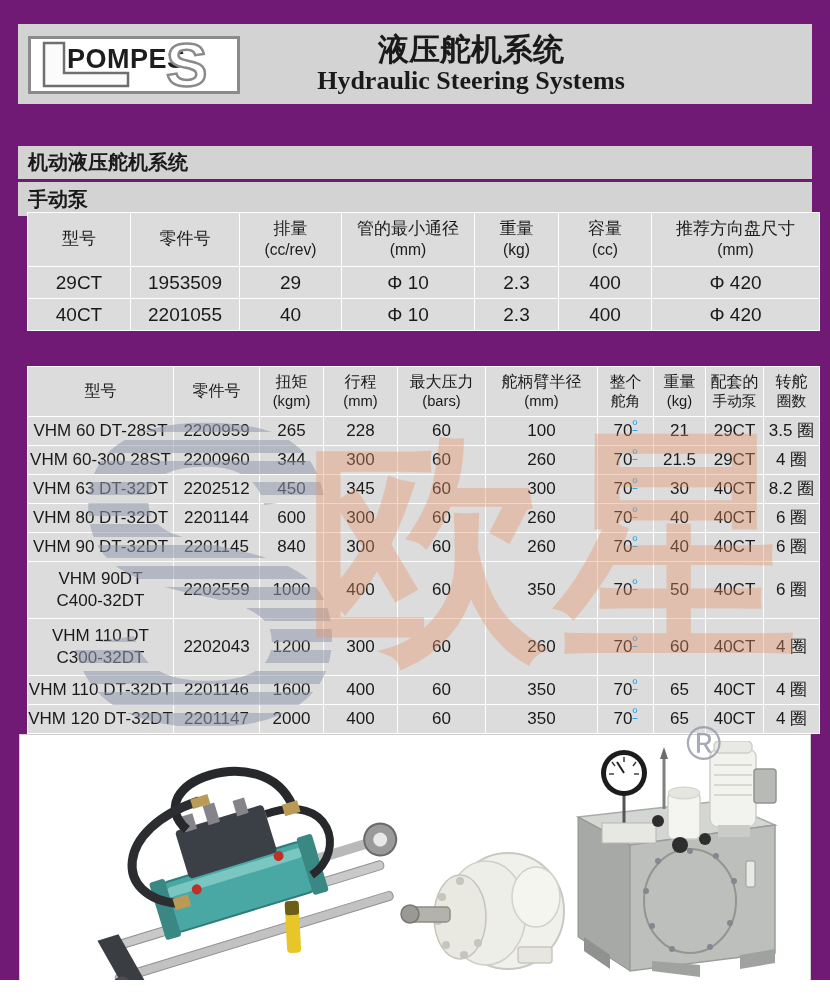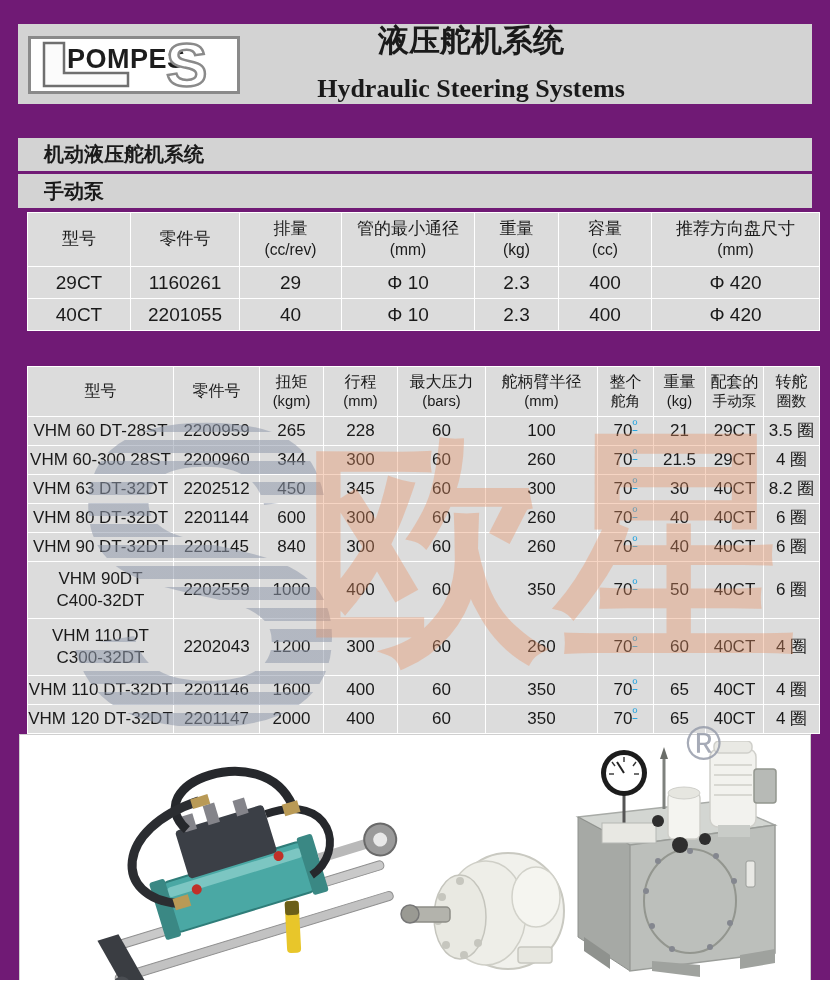--- a/index.html
+++ b/index.html
@@ -5,28 +5,28 @@
   * { margin:0; padding:0; box-sizing:border-box; }
   html,body { background:#ffffff; }
   body { font-family:"Liberation Sans", sans-serif; color:#1a1a1a; }
   .page { position:relative; width:830px; height:980px; background:#701a75; overflow:hidden; }
 
   
   .header-band { position:absolute; left:18px; top:24px; width:794px; height:80px;
                  background:var(--band-bg,#d3d3d3); }
   .logo-box { position:absolute; left:10px; top:12px; width:212px; height:58px; }
   .titles { position:absolute; left:120px; right:8px; top:0; height:100%;
-            display:flex; flex-direction:column; align-items:center; justify-content:space-between; }
+            display:flex; flex-direction:column; align-items:center; justify-content:center; }
   .title-zh { font-family:"Liberation Serif", serif; font-weight:bold; font-size:31px; line-height:1.1; }
   .title-en { font-family:"Liberation Serif", serif; font-weight:bold; font-size:26px; line-height:1.1; }
 
   
   .section-bar { position:absolute; left:18px; width:794px; height:33px;
                  background:var(--band-bg,#d3d3d3); display:flex; align-items:center;
-                 padding-left:26px; font-weight:bold; font-size:20px; }
+                 padding-left:10px; font-weight:bold; font-size:20px;margin-top:8px; }
   .bar-1 { top:138px; } .bar-2 { top:174px; height:34px; } .bar-3 { top:334px; height:32px; }
 
   
   .tbl-wrap { position:absolute; left:19px; width:792px;margin-left:8px; }
   .tw-1 { top:212px; } .tw-2 { top:366px; }
   table { border-collapse:collapse; table-layout:fixed; width:792px; border:1px solid #adadad; }
   th, td { background:var(--cell-bg,#dcdcdc); border:1px solid #ffffff; text-align:center;
            vertical-align:middle; font-weight:normal; overflow:hidden; }
   .tw-1 th { height:54px; font-size:17px; line-height:1.3; }
   .tw-1 td { height:32px; font-size:19px; }
@@ -122,21 +122,21 @@
             </th>
             <th>
               <div>推荐方向盘尺寸</div>
               <div class="th-sub">(mm)</div>
             </th>
           </tr>
         </thead>
         <tbody>
           <tr>
             <td>29CT</td>
-            <td>1160261</td>
+            <td>1953509</td>
             <td>29</td>
             <td>Φ 10</td>
             <td>2.3</td>
             <td>400</td>
             <td>Φ 420</td>
           </tr>
           <tr>
             <td>40CT</td>
             <td>2201055</td>
             <td>40</td>

